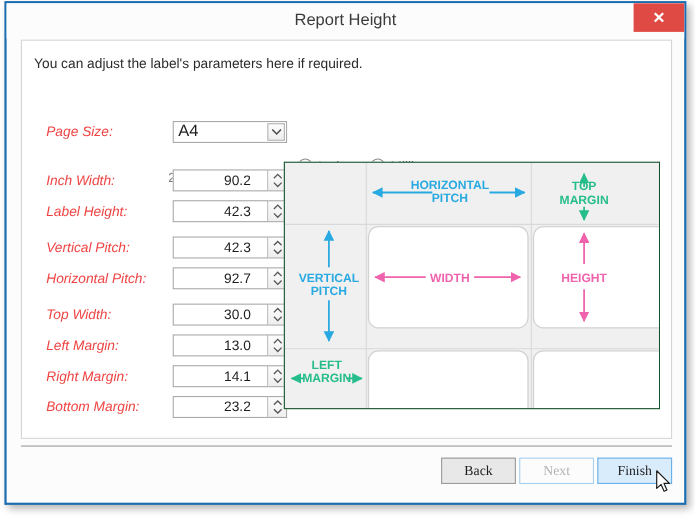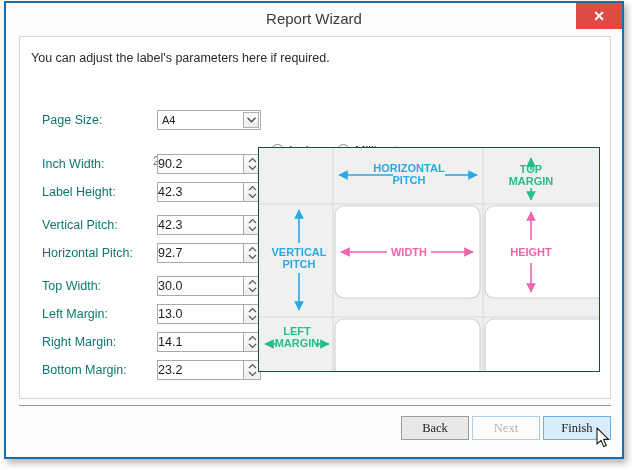--- a/index.html
+++ b/index.html
@@ -96,40 +96,42 @@
     position: absolute;
     left: 22px;
     height: 20px;
   }
   .field-label {
     position: absolute;
     left: 0;
     top: 0;
     line-height: 20px;
     font-size: 12.5px;
-    color: #0f766e;
+    color: #ef4444;
     white-space: nowrap;
+    font-style: italic;
   }
   .spin-wrap {
     position: absolute;
     left: 115px;
     top: 0;
     width: 104px;
     height: 20px;
   }
   .spin-input {
     position: absolute;
     left: 0; top: 0;
     width: 87px;
     height: 20px;
     border: 1px solid #aaaaaa;
     background: #ffffff;
     box-sizing: border-box;
     line-height: 18px;
-    padding-right: 3px;
+    text-align: right;
+    padding-right: 15px;
     font-size: 12.5px;
     color: #1d1d1d;
     font-family: "Liberation Sans", sans-serif;
   }
   .spin-btns {
     position: absolute;
     left: 87px;
     top: 0;
     width: 17px;
     height: 20px;
@@ -151,21 +153,21 @@
   .combo-input {
     position: absolute;
     left: 0; top: 0;
     width: 104px;
     height: 20px;
     border: 1px solid #aaaaaa;
     background: #ffffff;
     box-sizing: border-box;
     line-height: 18px;
     padding-left: 4px;
-    font-size: 11px;
+    font-size: 15px;
     color: #1d1d1d;
   }
   .combo-arrow {
     position: absolute;
     right: 2px;
     top: 2px;
     width: 16px;
     height: 16px;
     border: 1px solid #b0b0b0;
     background: linear-gradient(to bottom, #fdfdfd 0%, #ededed 100%);
@@ -285,21 +287,21 @@
     height: 24px;
     pointer-events: none;
   }
 </style>
 </head>
 <body>
 
 <div class="window">
 
   <div class="titlebar">
-    <div class="title-text">Report Wizard</div>
+    <div class="title-text">Report Height</div>
     <div class="close-btn">
       <div class="x-glyph">✕</div>
     </div>
   </div>
 
   <div class="content-panel">
 
     <div class="intro-text">You can adjust the label's parameters here if required.</div>
 
     <div class="form-area">

